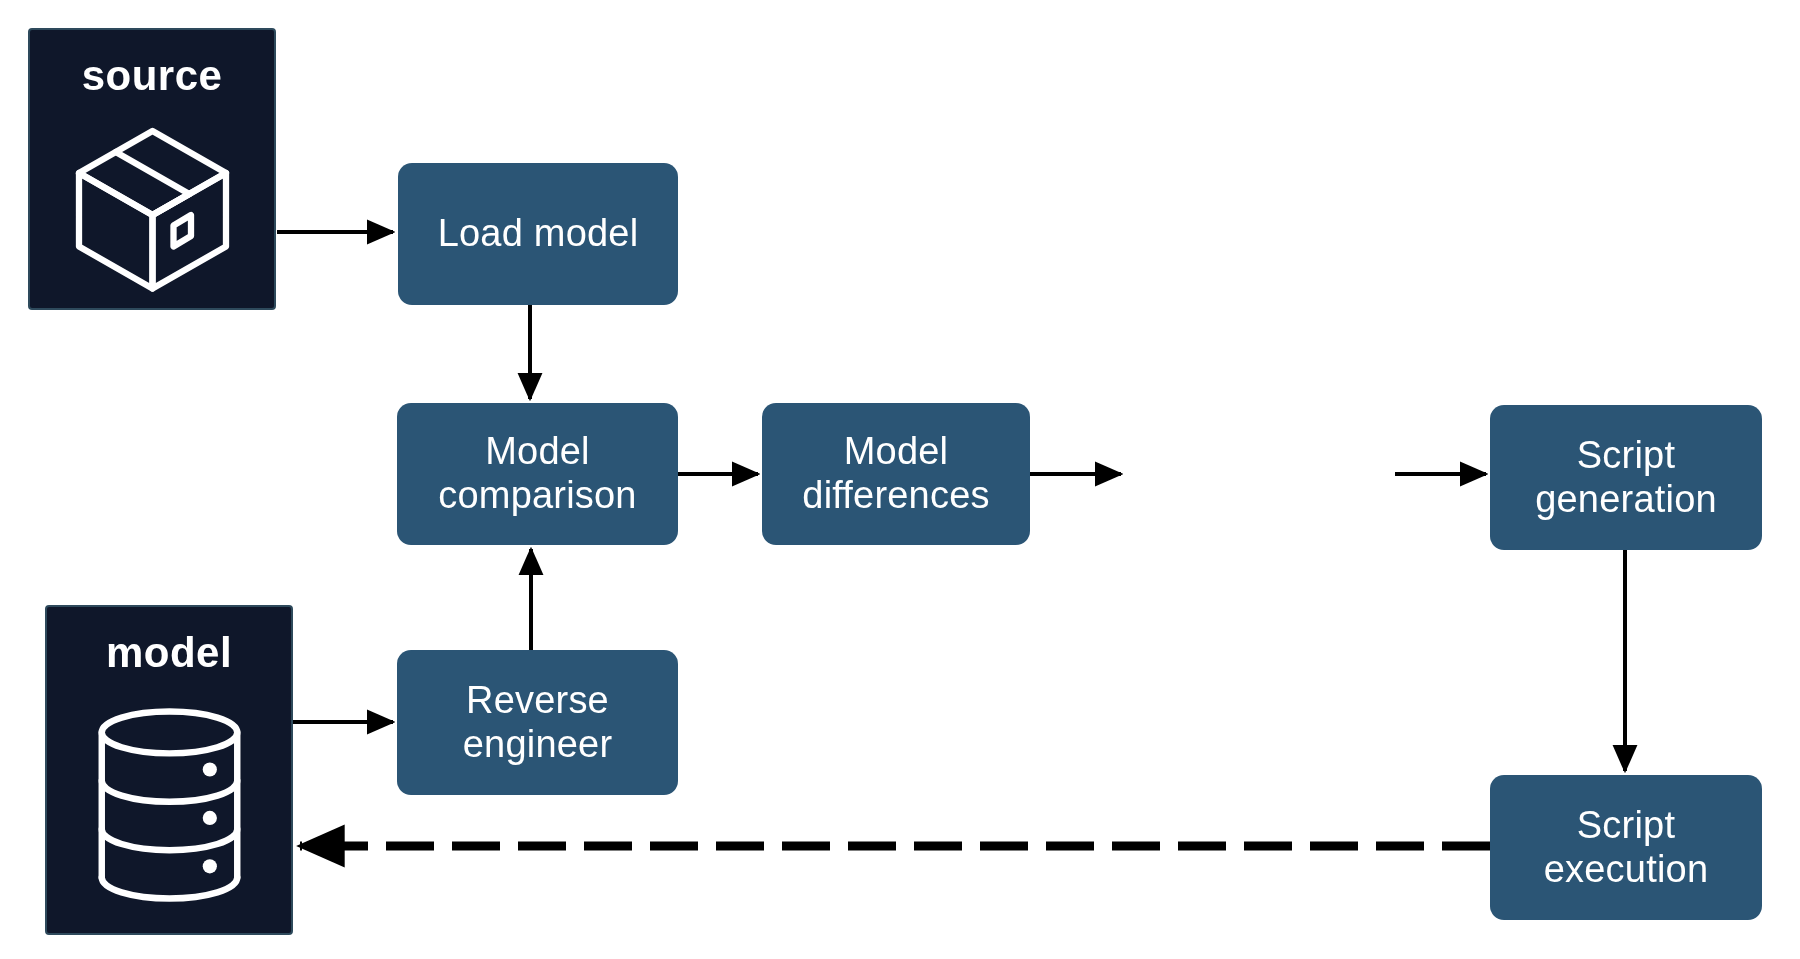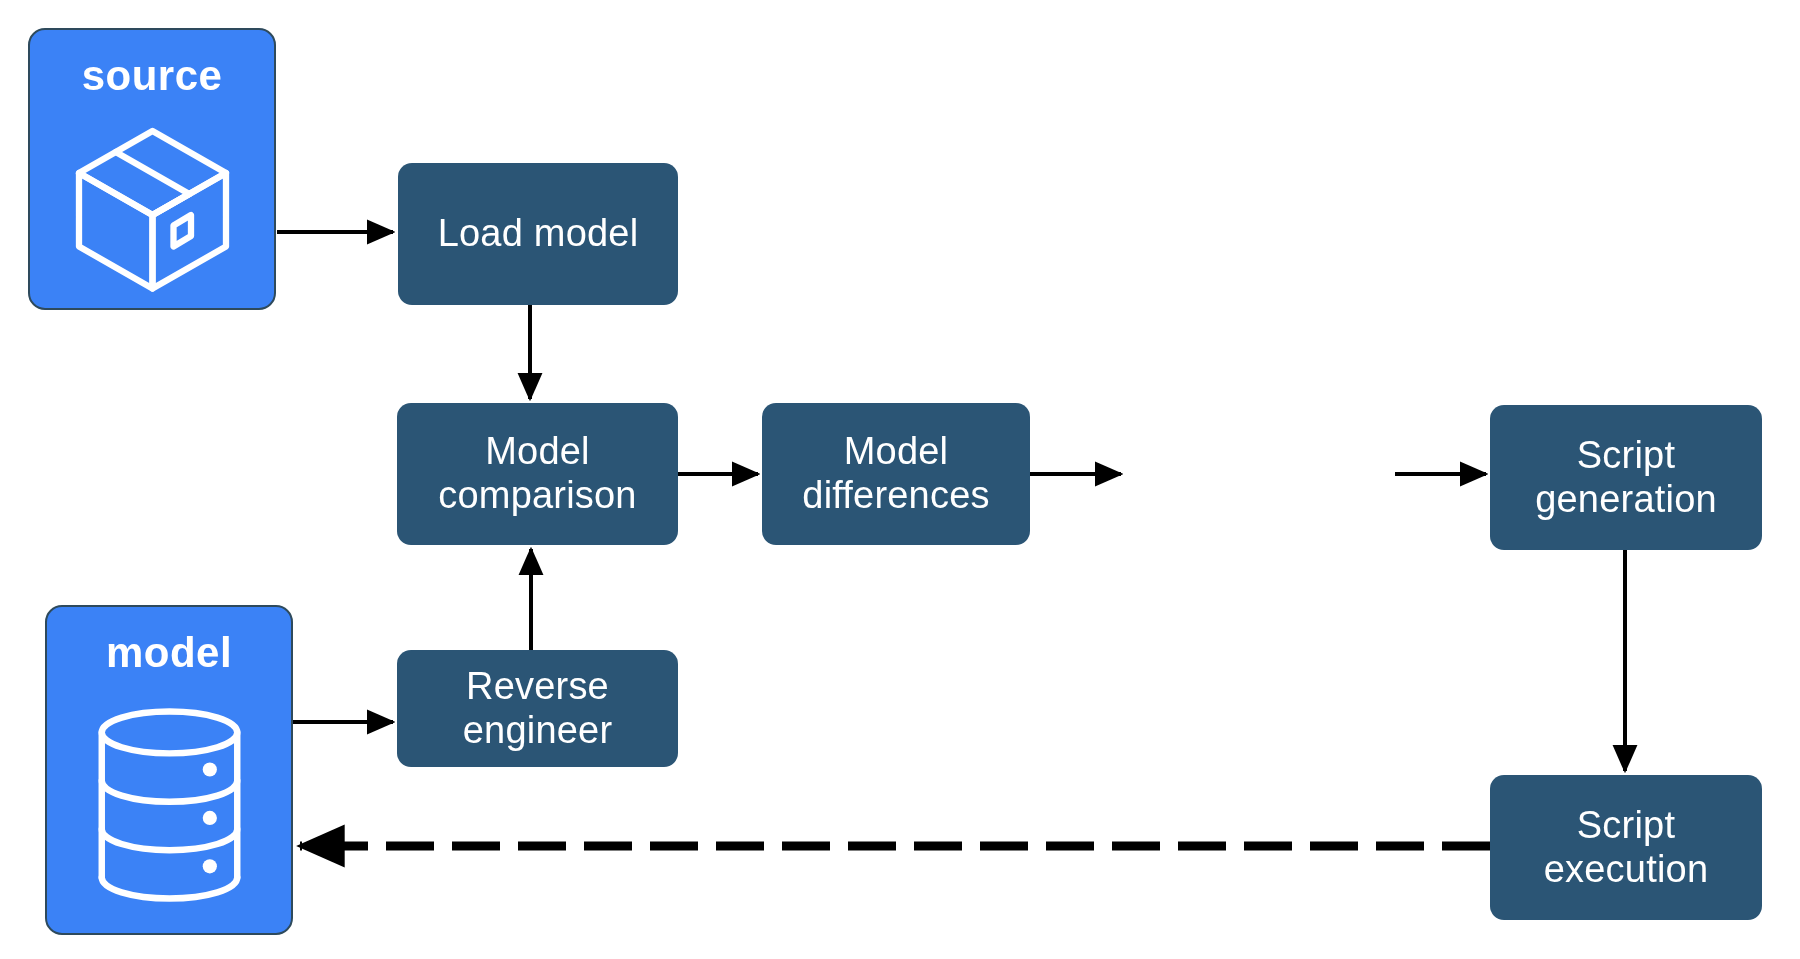--- a/index.html
+++ b/index.html
@@ -38,23 +38,23 @@
   .node.process {
     background: #2b5575;
     border-radius: 14px;
     font-size: 38px;
     line-height: 1.15;
     font-weight: 400;
     letter-spacing: 0.2px;
     padding: 6px 10px;
   }
   .node.endpoint {
-    background: #3b82f6;
+    background: #0f172a;
     border: 2px solid #2e4a5c;
-    border-radius: 17px;
+    border-radius: 4px;
     flex-direction: column;
     justify-content: space-between;
   }
   .endpoint-label {
     font-size: 42px;
     font-weight: bold;
     color: #ffffff;
     margin-top: 22px;
     letter-spacing: 0.5px;
   }
@@ -159,21 +159,21 @@
     <span class="node-label">Model
 differences</span>
   </div>
 
 
   <div class="node process" id="node-script-generation" style="left: 1490px; top: 405px; width: 272px; height: 145px;">
     <span class="node-label">Script
 generation</span>
   </div>
 
-  <div class="node process" id="node-reverse-engineer" style="left: 397px; top: 650px; width: 281px; height: 117px;">
+  <div class="node process" id="node-reverse-engineer" style="left: 397px; top: 650px; width: 281px; height: 145px;">
     <span class="node-label">Reverse
 engineer</span>
   </div>
 
   <div class="node process" id="node-script-execution" style="left: 1490px; top: 775px; width: 272px; height: 145px;">
     <span class="node-label">Script
 execution</span>
   </div>
 
 </div>

